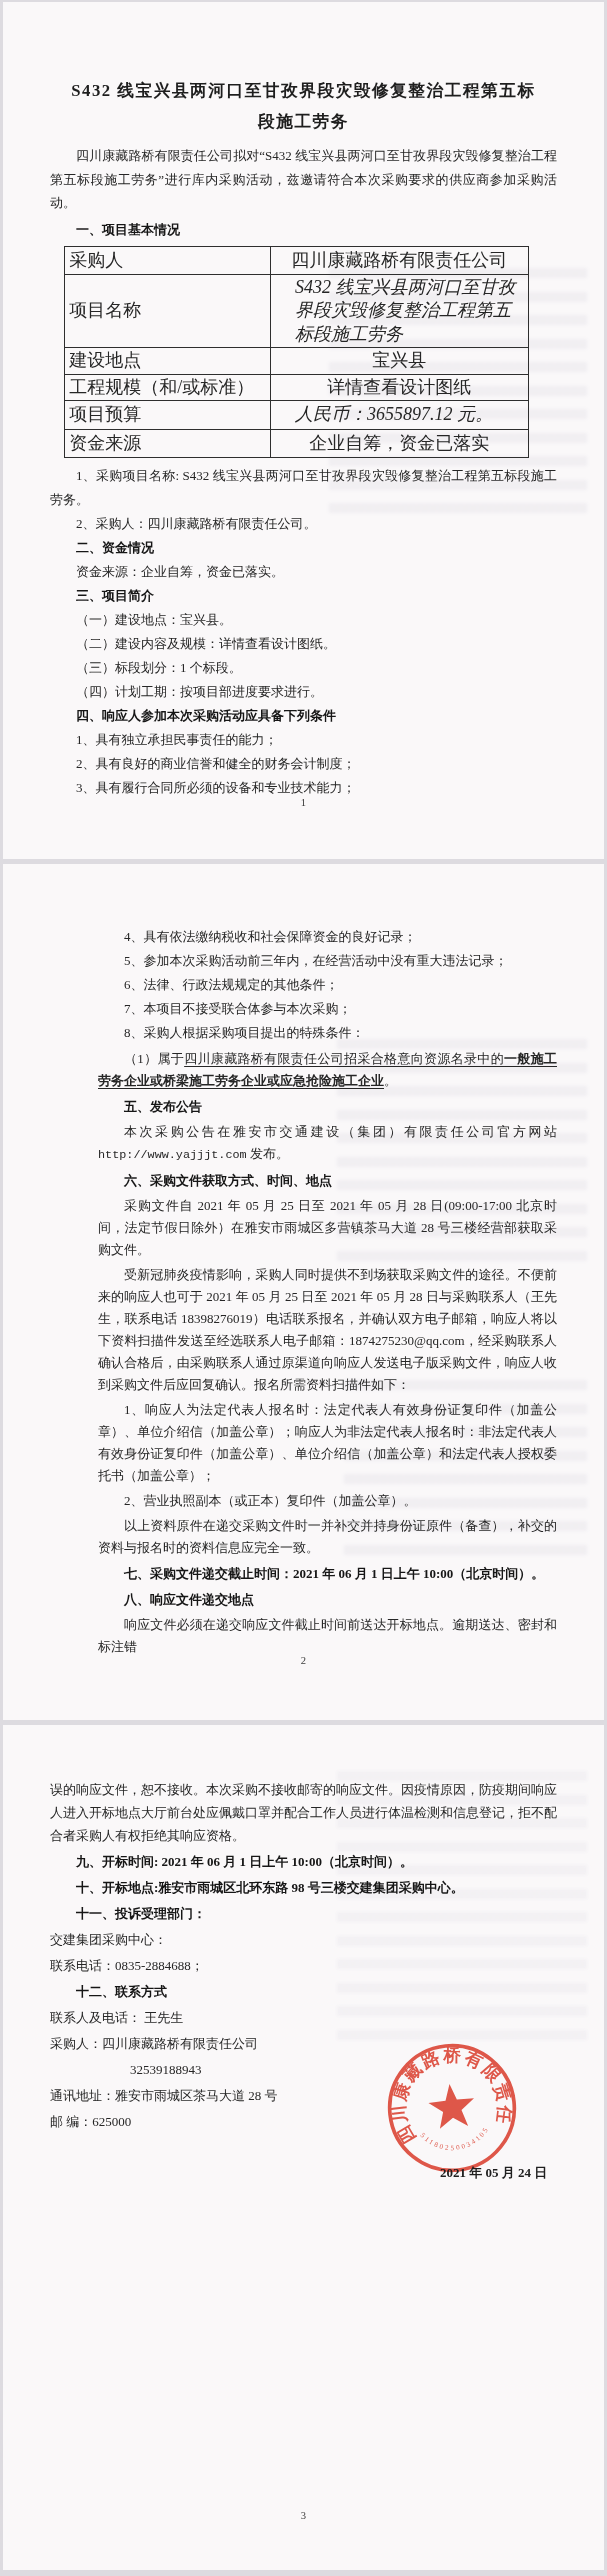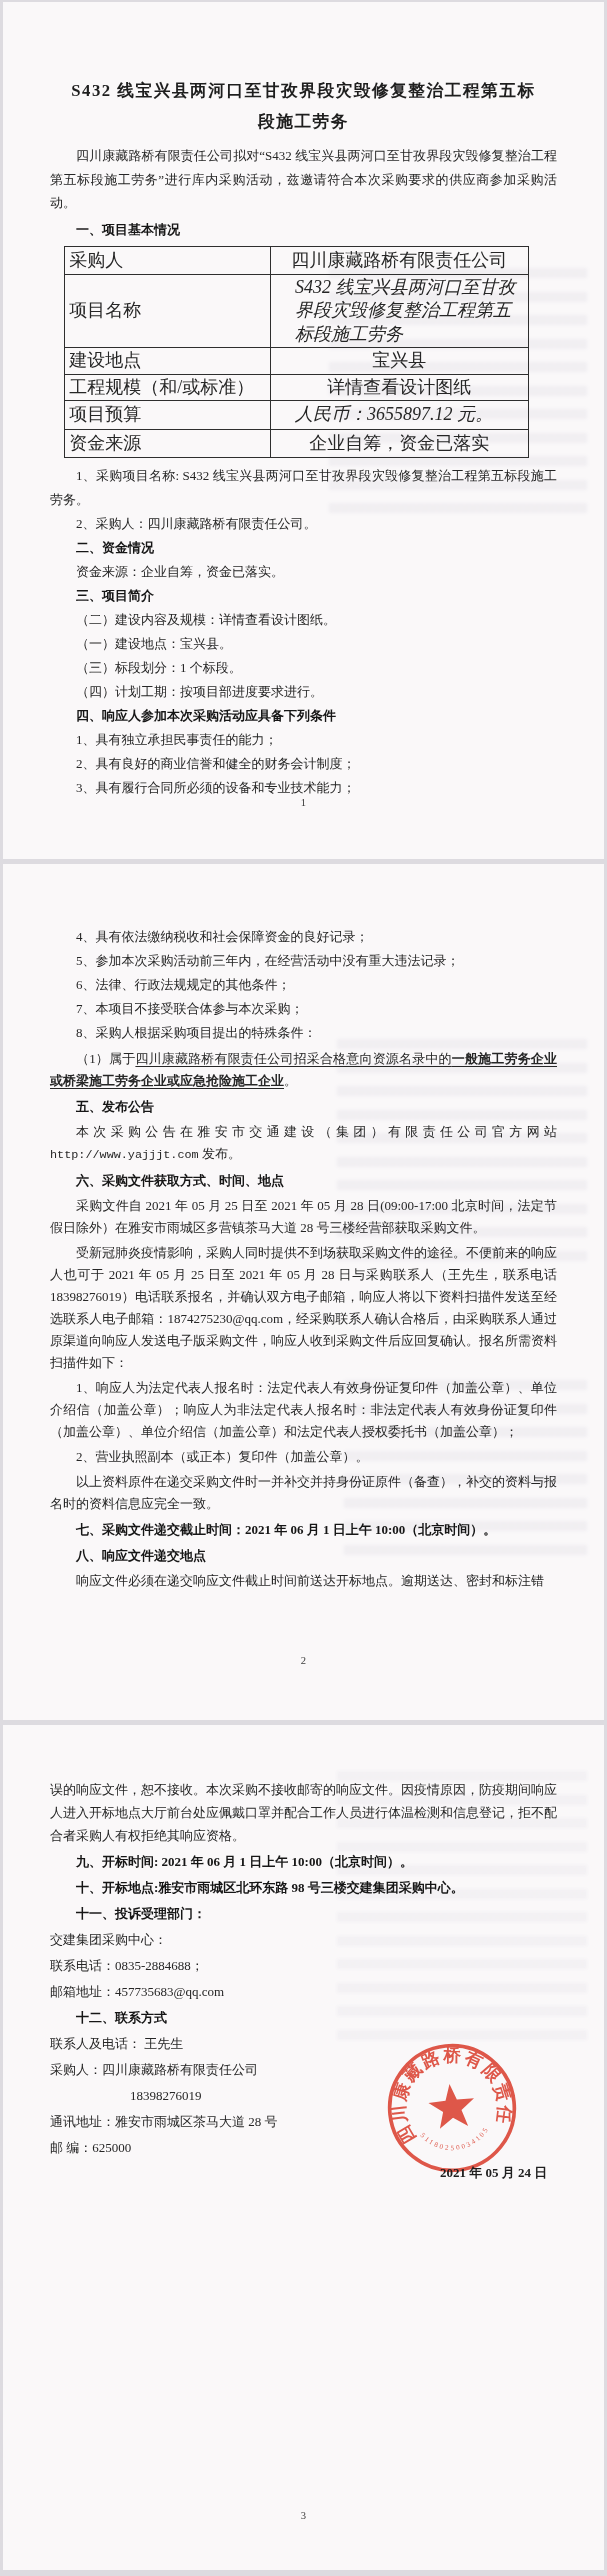--- a/index.html
+++ b/index.html
@@ -58,21 +58,21 @@
   td.val{text-align:center;}
   td.val.left{text-align:left;padding-left:24px;font-style:italic;}
   tr.r1 td{height:25px;}
   tr.r2 td{height:50px;}
   tr.r3 td,tr.r4 td{height:24px;}
   tr.r5 td,tr.r6 td{height:26px;}
 
   
   #page2 .content{padding-top:61px;}
   #page2 .items p{line-height:24px;}
-  #page2 p{line-height:22px;}
+  #page2 p{line-height:22px;margin-left:48px;}
   #page2 .h{line-height:23px;}
   #page3 .content{padding-top:53px;}
   #page3 p{line-height:23px;}
 
   .u{text-decoration:underline;text-underline-offset:3px;}
   .b{font-weight:700;}
   .url,.mono{font-family:"Liberation Mono","DejaVu Sans Mono",monospace;font-size:11.8px;}
   .phone-line{margin-left:80px;}
 
   .pageno{
@@ -154,22 +154,22 @@
           </tr>
         </tbody>
       </table>
 
       <div class="lines" style="margin-top:6px;">
         <p class="ind">1、采购项目名称: S432 线宝兴县两河口至甘孜界段灾毁修复整治工程第五标段施工劳务。</p>
         <p class="ind">2、采购人：四川康藏路桥有限责任公司。</p>
         <p class="h ind">二、资金情况</p>
         <p class="ind">资金来源：企业自筹，资金已落实。</p>
         <p class="h ind">三、项目简介</p>
+        <p class="ind">（一）建设地点：宝兴县。</p>
         <p class="ind">（二）建设内容及规模：详情查看设计图纸。</p>
-        <p class="ind">（一）建设地点：宝兴县。</p>
         <p class="ind">（三）标段划分：1 个标段。</p>
         <p class="ind">（四）计划工期：按项目部进度要求进行。</p>
         <p class="h ind">四、响应人参加本次采购活动应具备下列条件</p>
         <p class="ind">1、具有独立承担民事责任的能力；</p>
         <p class="ind">2、具有良好的商业信誉和健全的财务会计制度；</p>
         <p class="ind">3、具有履行合同所必须的设备和专业技术能力；</p>
       </div>
     </div>
     <div class="pageno">1</div>
   </div>
@@ -206,25 +206,24 @@
 
   <div class="page" id="page3">
     <div class="bleed bl-d"></div>
     <div class="content">
       <p>误的响应文件，恕不接收。本次采购不接收邮寄的响应文件。因疫情原因，防疫期间响应人进入开标地点大厅前台处应佩戴口罩并配合工作人员进行体温检测和信息登记，拒不配合者采购人有权拒绝其响应资格。</p>
       <p class="h ind mt">九、开标时间: 2021 年 06 月 1 日上午 10:00（北京时间）。</p>
       <p class="h ind mt">十、开标地点:雅安市雨城区北环东路 98 号三楼交建集团采购中心。</p>
       <p class="h ind mt">十一、投诉受理部门：</p>
       <p class="mt">交建集团采购中心：</p>
       <p class="mt">联系电话：0835-2884688；</p>
-      <p class="mt">邮箱地址：457735683@qq.com</p>
       <p class="h ind mt">十二、联系方式</p>
       <p class="mt">联系人及电话： 王先生</p>
       <p class="mt">采购人：四川康藏路桥有限责任公司</p>
-      <p class="mt phone-line">18398276019</p>
+      <p class="mt phone-line">32539188943</p>
       <p class="mt">通讯地址：雅安市雨城区茶马大道 28 号</p>
       <p class="mt">邮 编：625000</p>
     </div>
 
     <svg class="seal" viewBox="0 0 200 200" aria-hidden="true">
       <circle cx="100" cy="100" r="93" fill="none" stroke="#dc4a3b" stroke-width="5.5"></circle>
       <polygon fill="#dc4a3b" points="100,64 108.5,88.3 134.2,88.9 113.8,104.5 121.2,129.1 100,114.5 78.8,129.1 86.2,104.5 65.8,88.9 91.5,88.3"></polygon>
       <path id="sealArcTop" d="M 42.7 140.2 A 70 70 0 1 1 157.3 140.2" fill="none"></path>
       <text font-size="26" fill="#dc4a3b" font-weight="bold">
         <textPath href="#sealArcTop" startOffset="0" textLength="350" lengthAdjust="spacing">四川康藏路桥有限责任公司</textPath>

